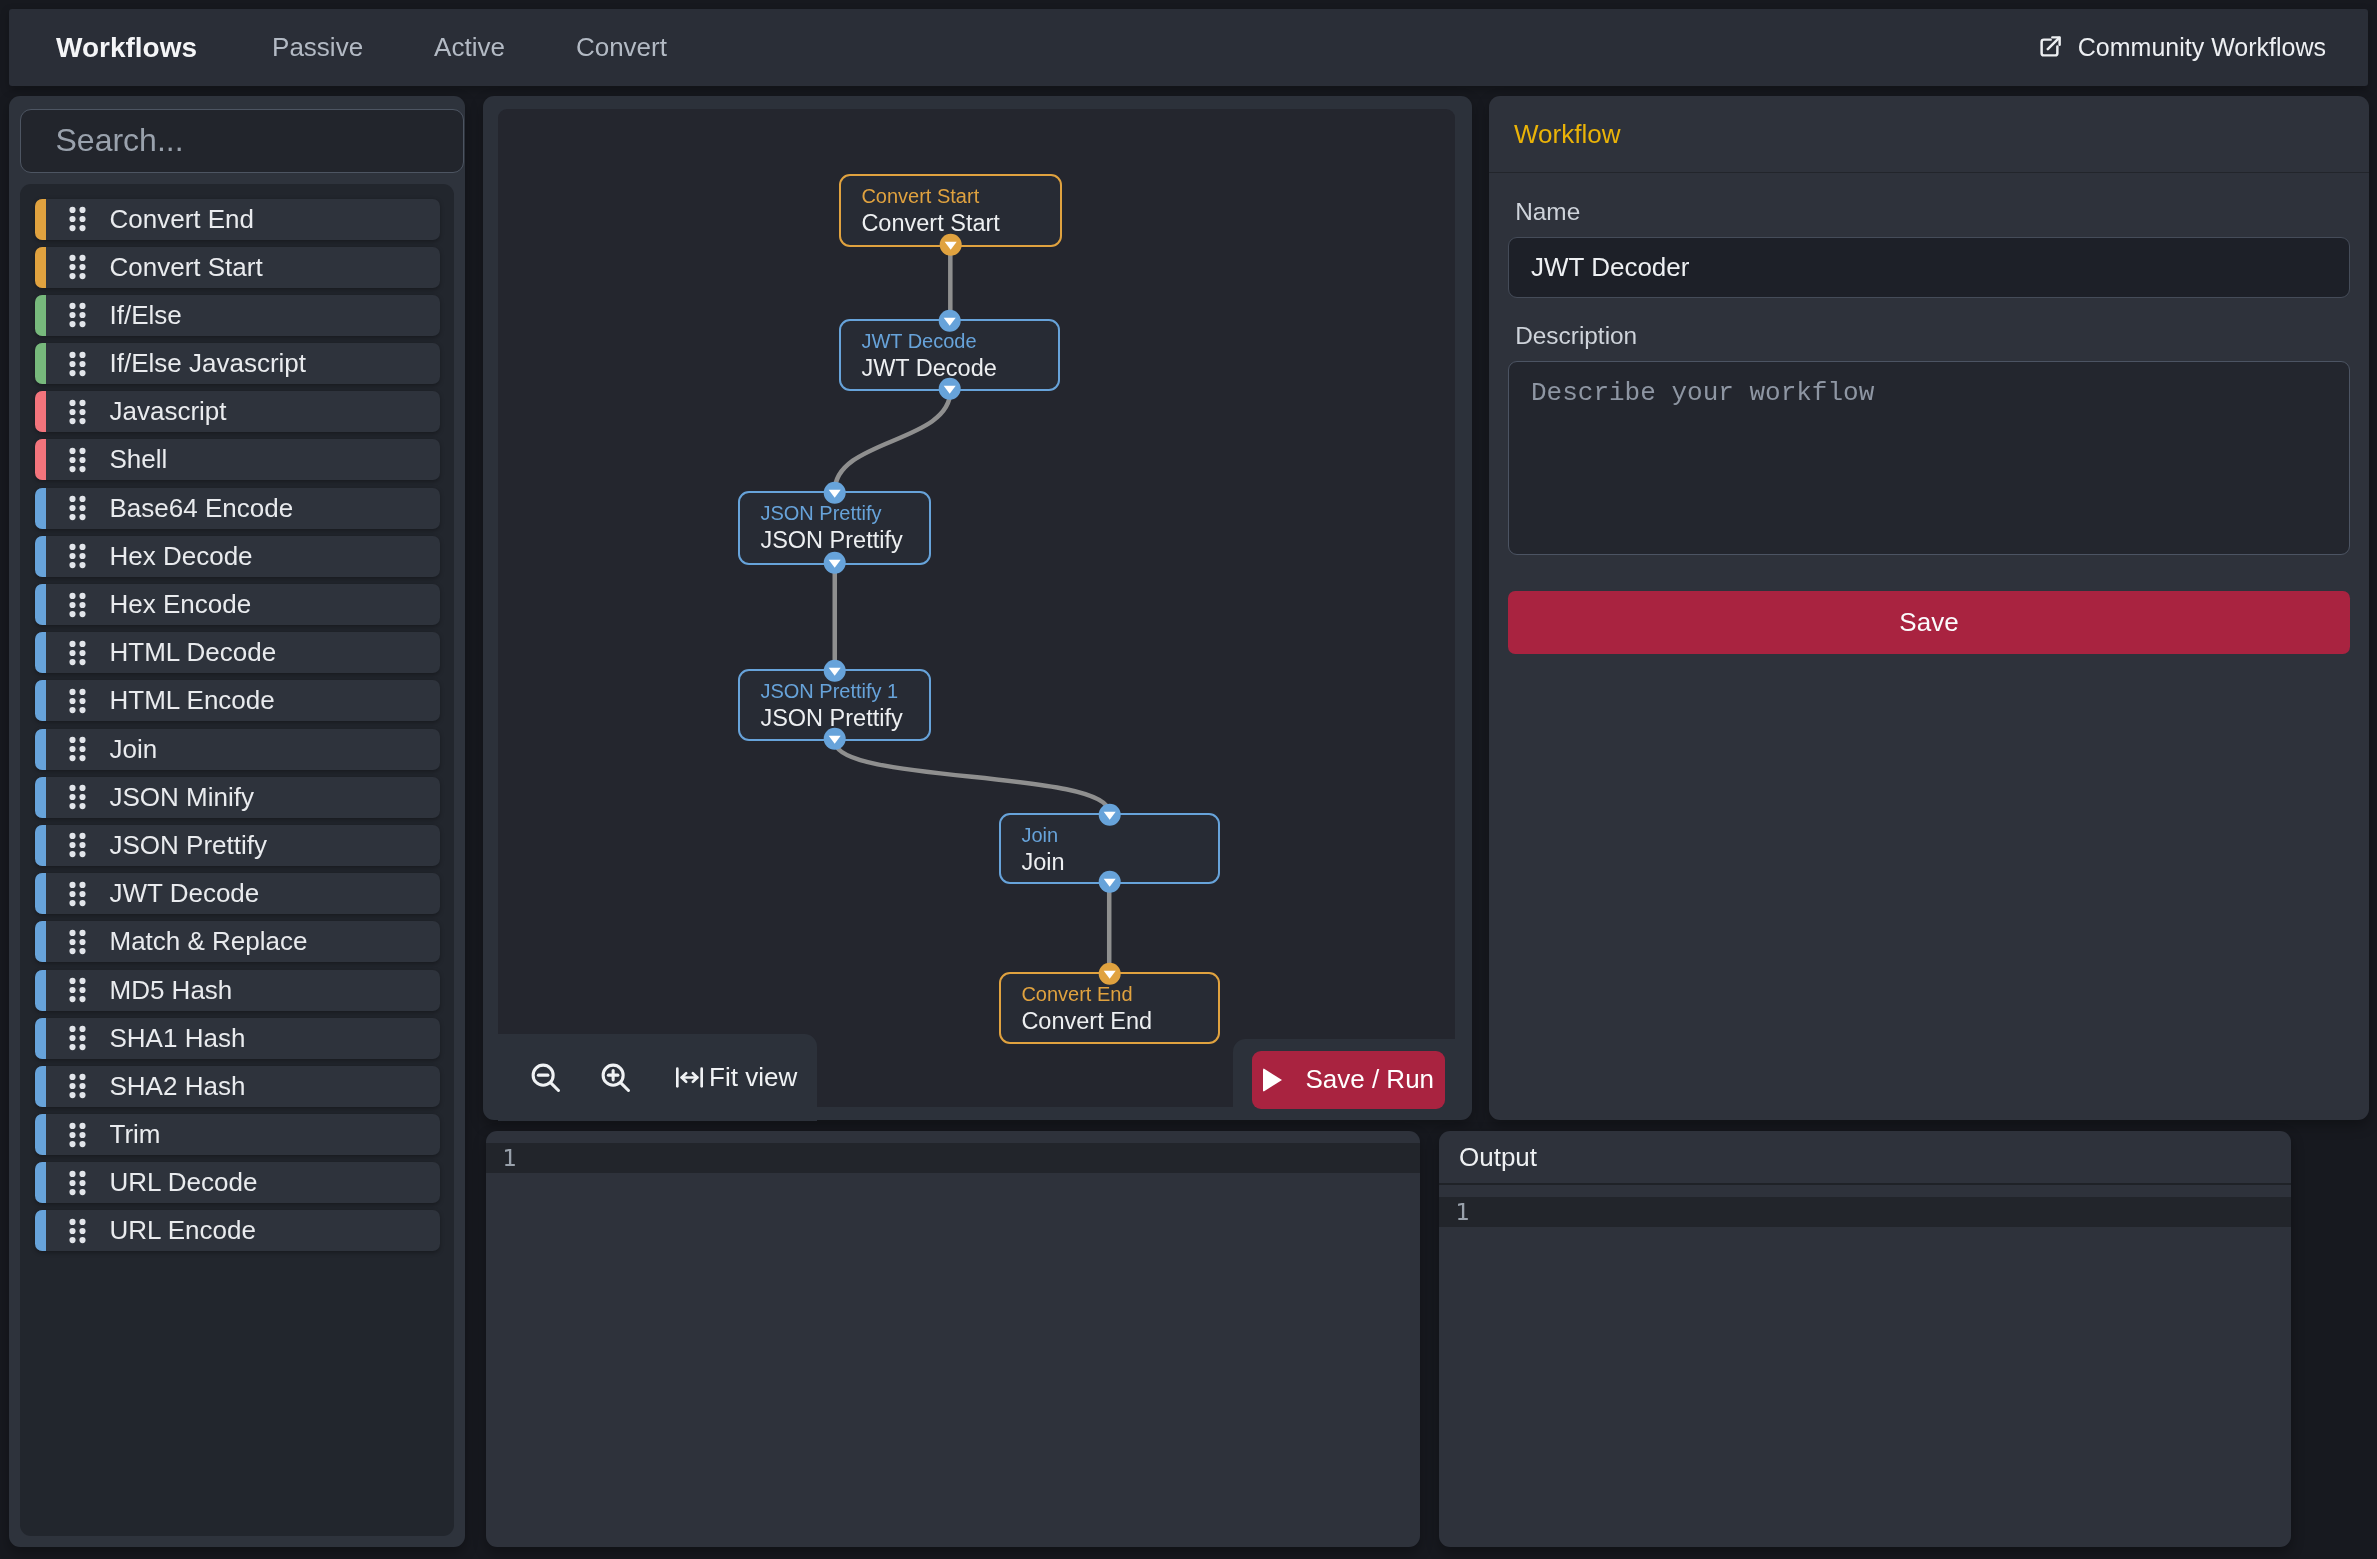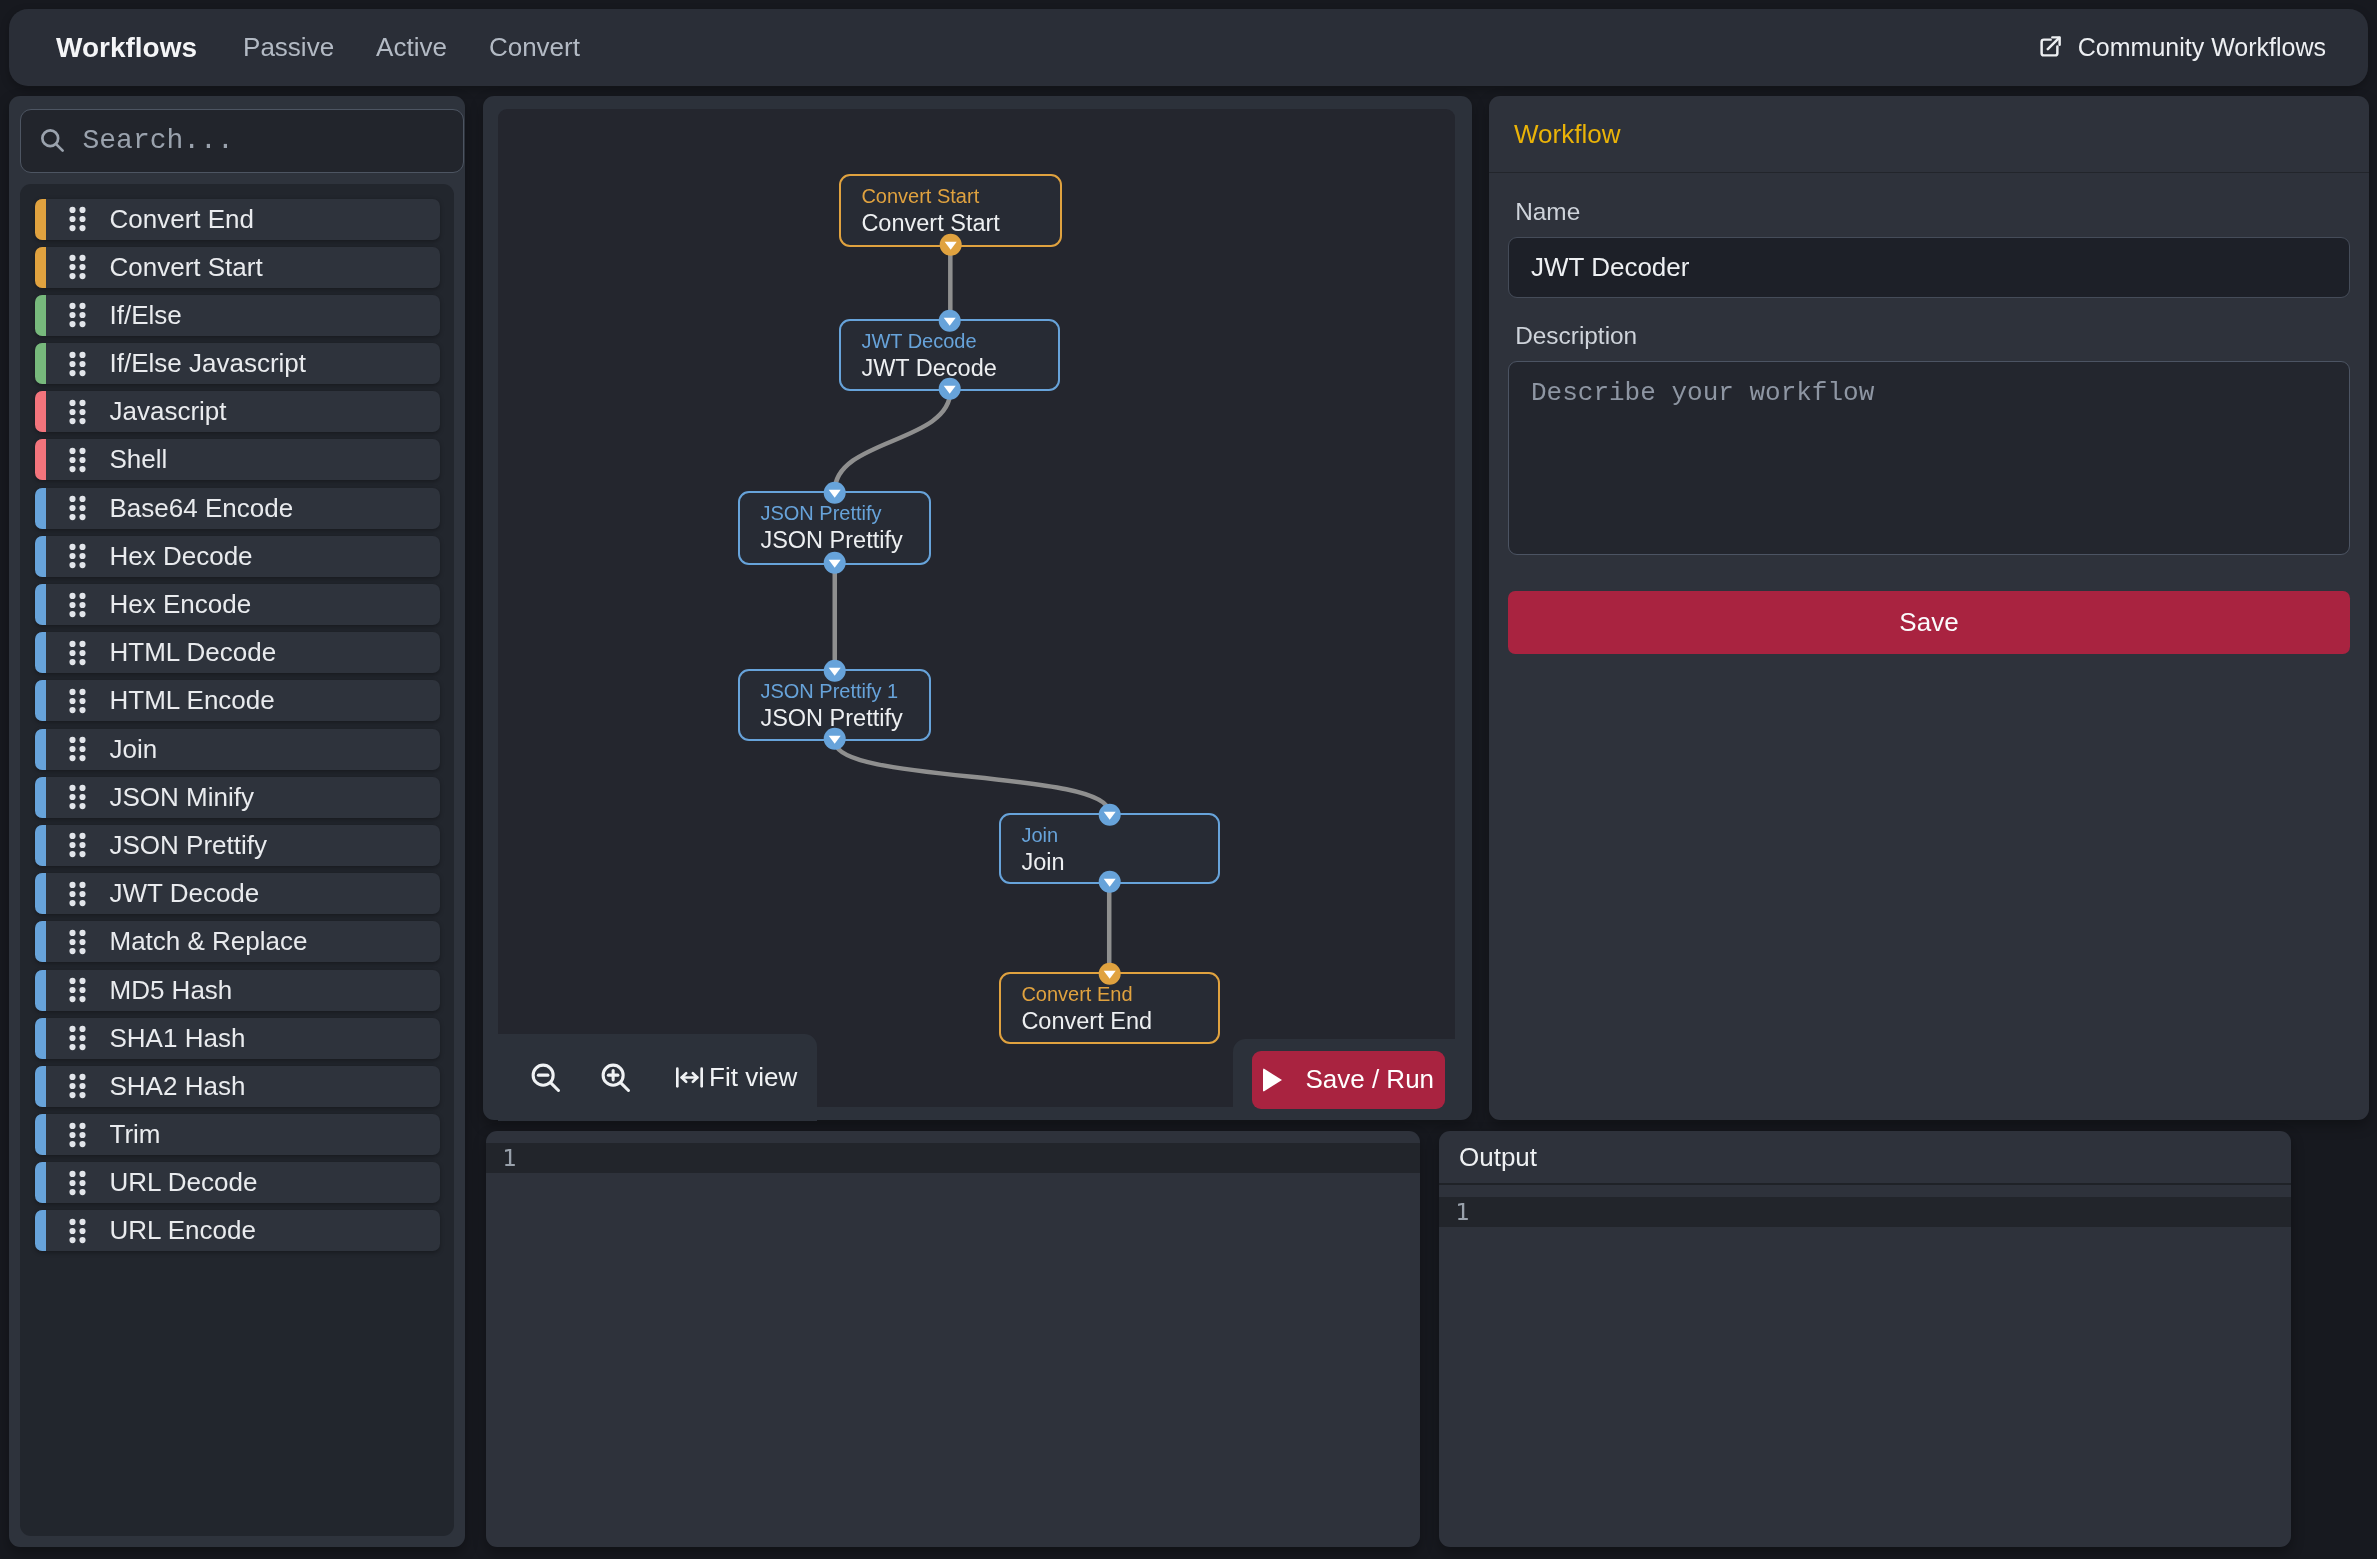--- a/index.html
+++ b/index.html
@@ -1,35 +1,35 @@
 <!DOCTYPE html>
 <html style="font-size:14.5px"><head>
 <meta charset="utf-8">
 <style>
   html,body{margin:0;padding:0;background:#101216;}
   #app{position:relative;width:2377px;height:1559px;background:#17191f;
        font-family:"Liberation Sans",sans-serif;overflow:hidden;}
 
   
   .navbar{position:absolute;left:9px;top:9px;right:9px;height:77px;background:#2a2e37;
-          border-radius:19px;display:flex;align-items:center;padding:0 42px 0 47px;box-sizing:border-box;
-          box-shadow:0 3.6px 9px rgba(0,0,0,.25);}
+          border-radius:3px;display:flex;align-items:center;padding:0 42px 0 47px;box-sizing:border-box;
+          box-shadow:0 3.6px 9px rgba(0,0,0,.25);gap:29px;}
   .brand{font-weight:bold;font-size:28px;color:#f4f5f7;margin-right:46px;}
   .nav-tab{font-size:26px;color:#b3bac4;margin-right:42px;cursor:pointer;}
   .nav-spacer{flex:1;}
   .community{display:flex;align-items:center;gap:14.5px;color:#edeff2;font-size:25px;cursor:pointer;}
 
   
   .sidebar{position:absolute;left:9px;top:96px;width:456px;height:1451px;background:#2e333c;
            border-radius:11px;box-shadow:0 5.4px 12.6px rgba(0,0,0,.3);}
   .search{position:absolute;left:11px;top:12.6px;width:444px;height:64px;box-sizing:border-box;
           background:#22252c;border:1.8px solid #4d5562;border-radius:11px;display:flex;align-items:center;
           padding:0 18px;gap:14.5px;}
-  .search input{flex:1;background:transparent;border:none;outline:none;color:#f0abfc;font-size:28px;
-          font-family:Liberation Mono, monospace;}
+  .search input{flex:1;background:transparent;border:none;outline:none;color:#f0abfc;font-size:32px;
+          font-family:Liberation Sans, sans-serif;}
   .search input::placeholder{color:#9aa2ad;}
   .item-list{position:absolute;left:11px;top:88px;width:434px;height:1352px;background:#22262d;
           border-radius:11px;box-sizing:border-box;padding:14.5px;display:flex;flex-direction:column;gap:7.2px;
           overflow:hidden;}
   .side-item{position:relative;height:41px;min-height:41px;background:#2e333c;border-radius:7.2px;
           overflow:hidden;display:flex;align-items:center;padding-left:32px;cursor:grab;
           box-shadow:0 1.8px 4.5px rgba(0,0,0,.3);}
   .stripe{position:absolute;left:0;top:0;bottom:0;width:11.7px;}
   .drag-dots{margin-right:22px;flex:0 0 auto;display:block;}
   .side-label{font-size:26px;color:#e9ebee;white-space:nowrap;}

